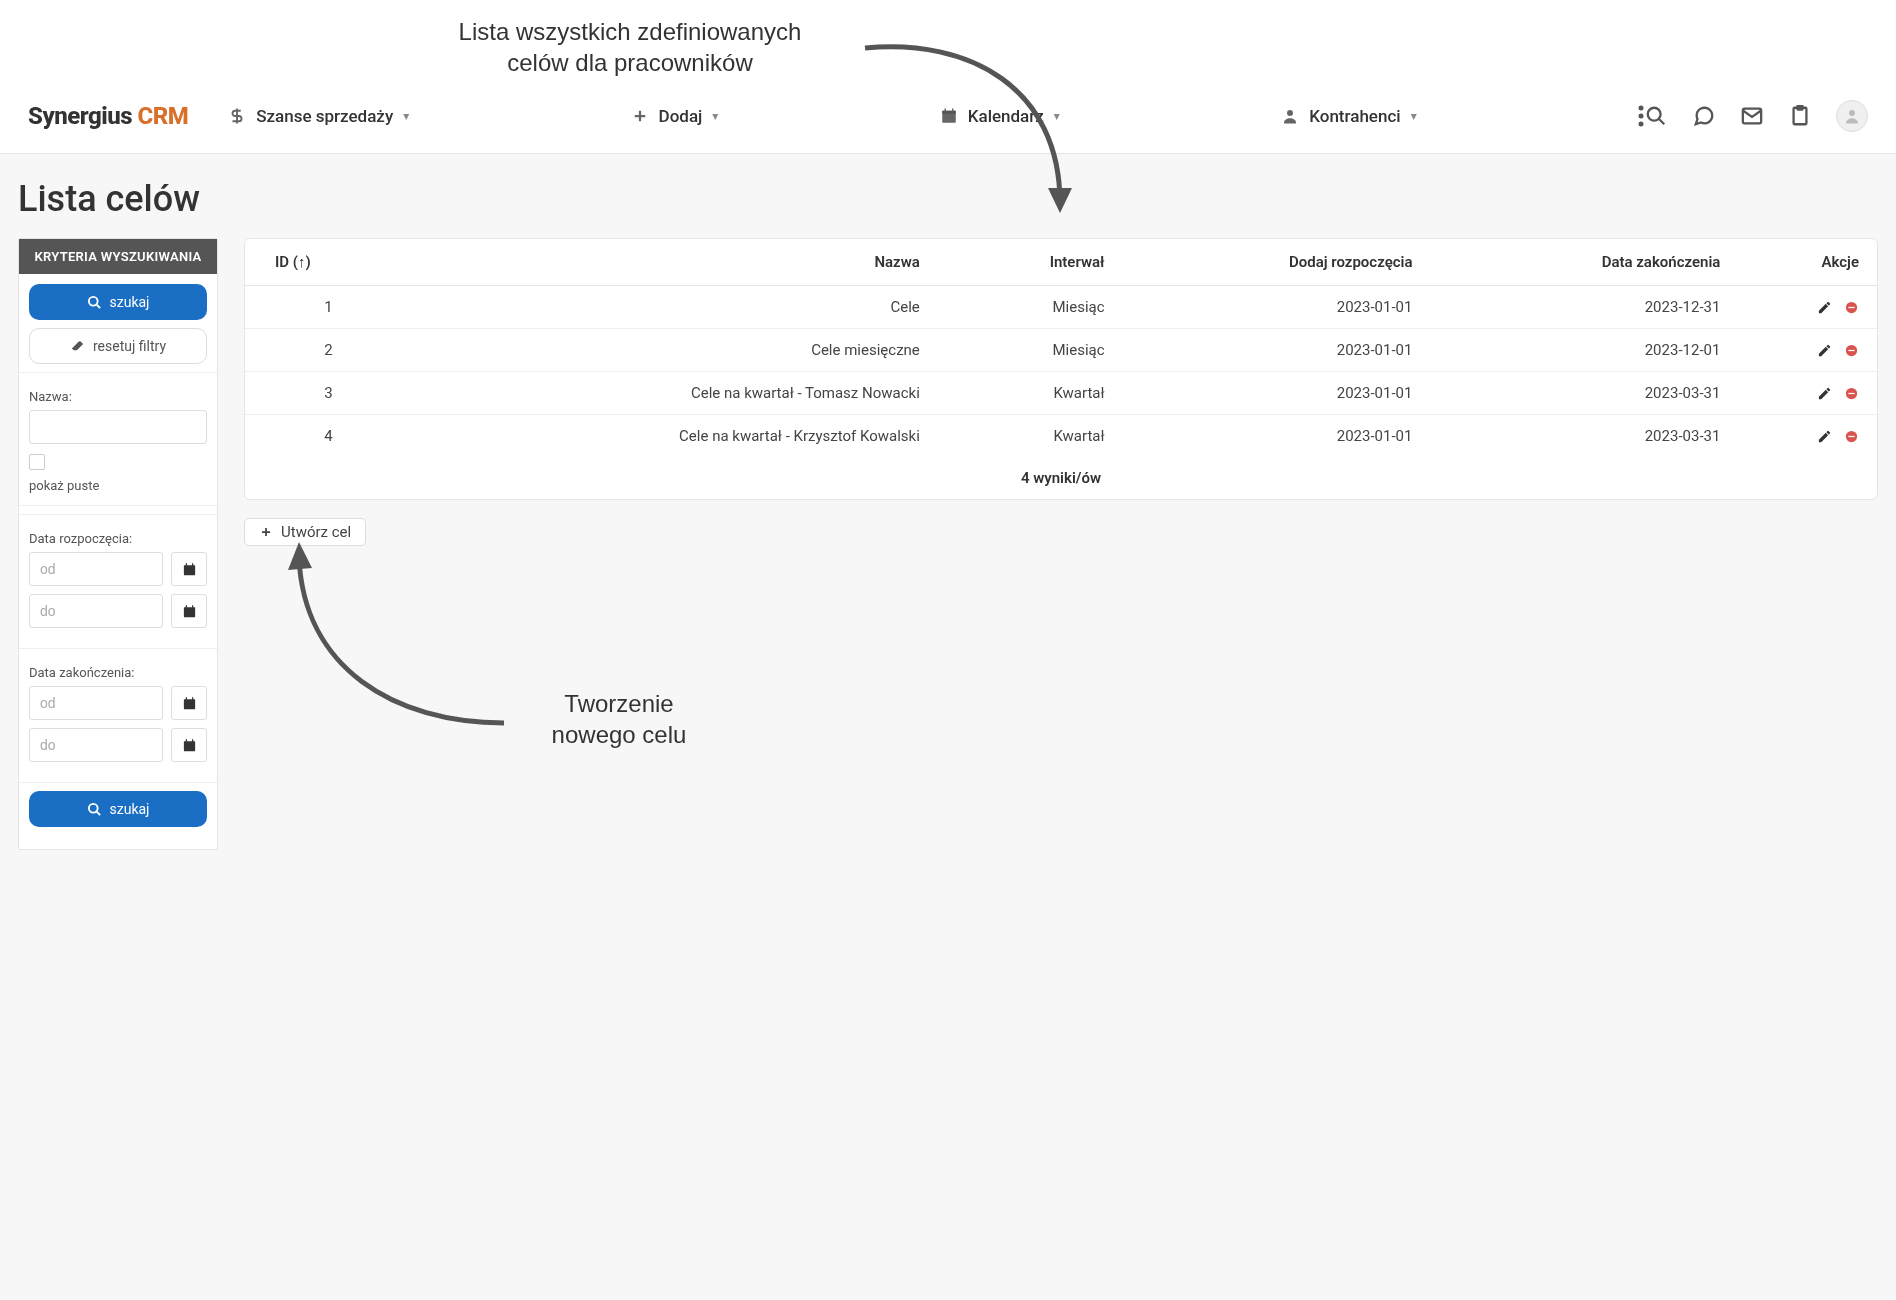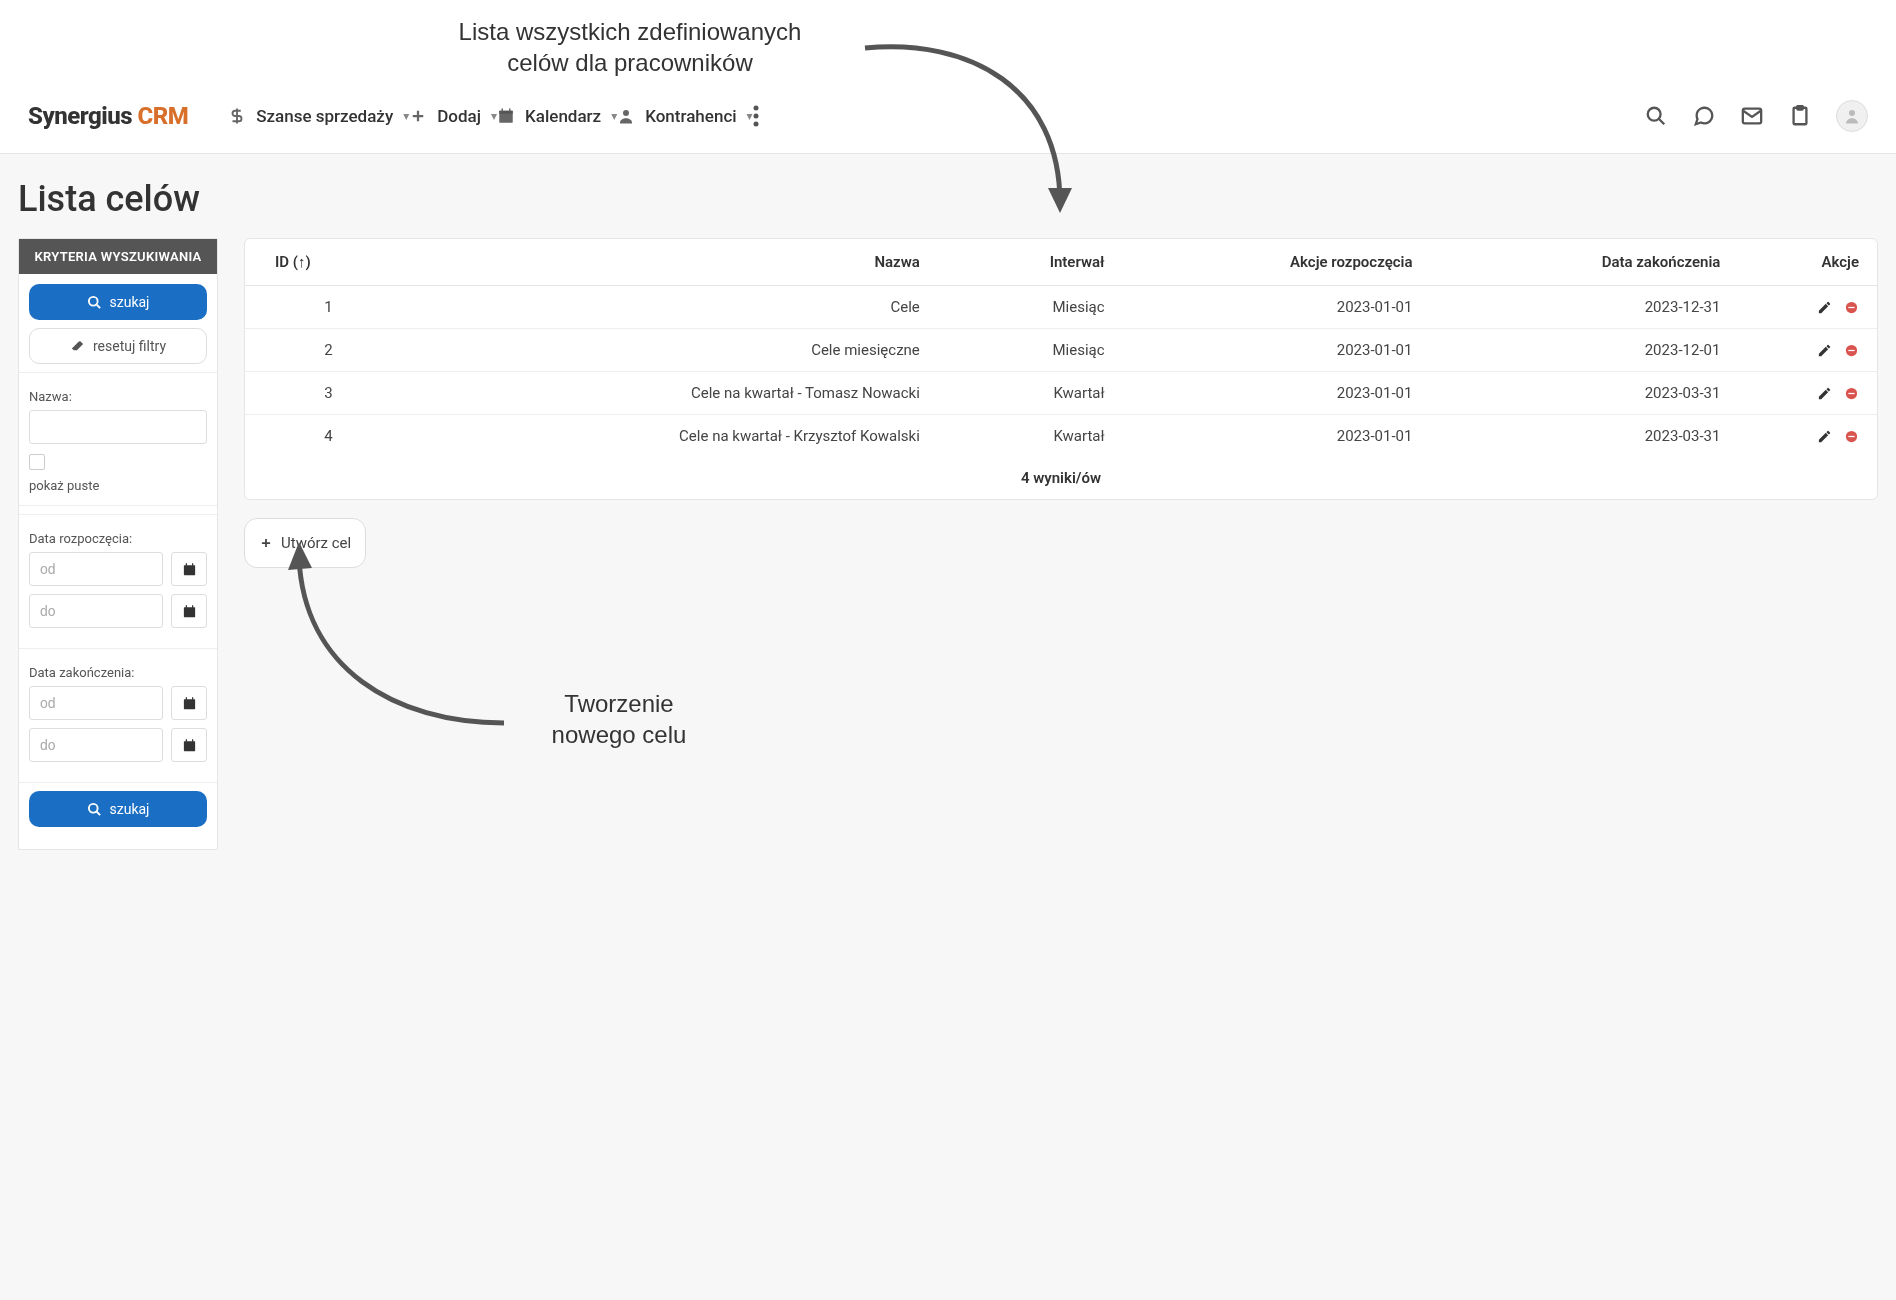--- a/index.html
+++ b/index.html
@@ -38,21 +38,21 @@
     background: #fff;
   }
   .brand {
     font-size: 24px;
     font-weight: 800;
     color: #333;
     margin-right: 40px;
     letter-spacing: -0.5px;
   }
   .brand-accent { color: #d86f2a; }
-  .nav-items { display: flex; align-items: center; flex: 1; }
+  .nav-items { display: flex; align-items: center; gap: 60px; flex: 1; justify-content: space-between; }
   .nav-item {
     display: flex;
     align-items: center;
     gap: 10px;
     font-size: 17px;
     font-weight: 500;
     color: #333;
     cursor: pointer;
   }
   .nav-item .ico { color: #666; }
@@ -191,22 +191,22 @@
     font-size: 15px;
     color: #333;
   }
   .create-btn {
     display: inline-flex;
     align-items: center;
     gap: 8px;
     margin-top: 18px;
     background: #fff;
     border: 1px solid #ddd;
-    border-radius: 13px;
-    padding: 15px 14px;
+    border-radius: 5px;
+    padding: 4px 14px;
     font-size: 15px;
     color: #444;
     cursor: pointer;
   }
 
   
   svg { display: block; }
 </style>
 </head>
 <body>
@@ -405,21 +405,21 @@
     </div>
 
     <div class="main" style="position:relative;">
       <div class="table">
         <table>
           <thead>
             <tr>
               <th class="col-id">ID (↑)</th>
               <th class="col-name">Nazwa</th>
               <th class="col-int">Interwał</th>
-              <th class="col-d1">Akcje rozpoczęcia</th>
+              <th class="col-d1">Dodaj rozpoczęcia</th>
               <th class="col-d2">Data zakończenia</th>
               <th class="col-act">Akcje</th>
             </tr>
           </thead>
           <tbody id="rows">
               <tr>
                 <td>1</td>
                 <td>Cele</td>
                 <td>Miesiąc</td>
                 <td>2023-01-01</td>

